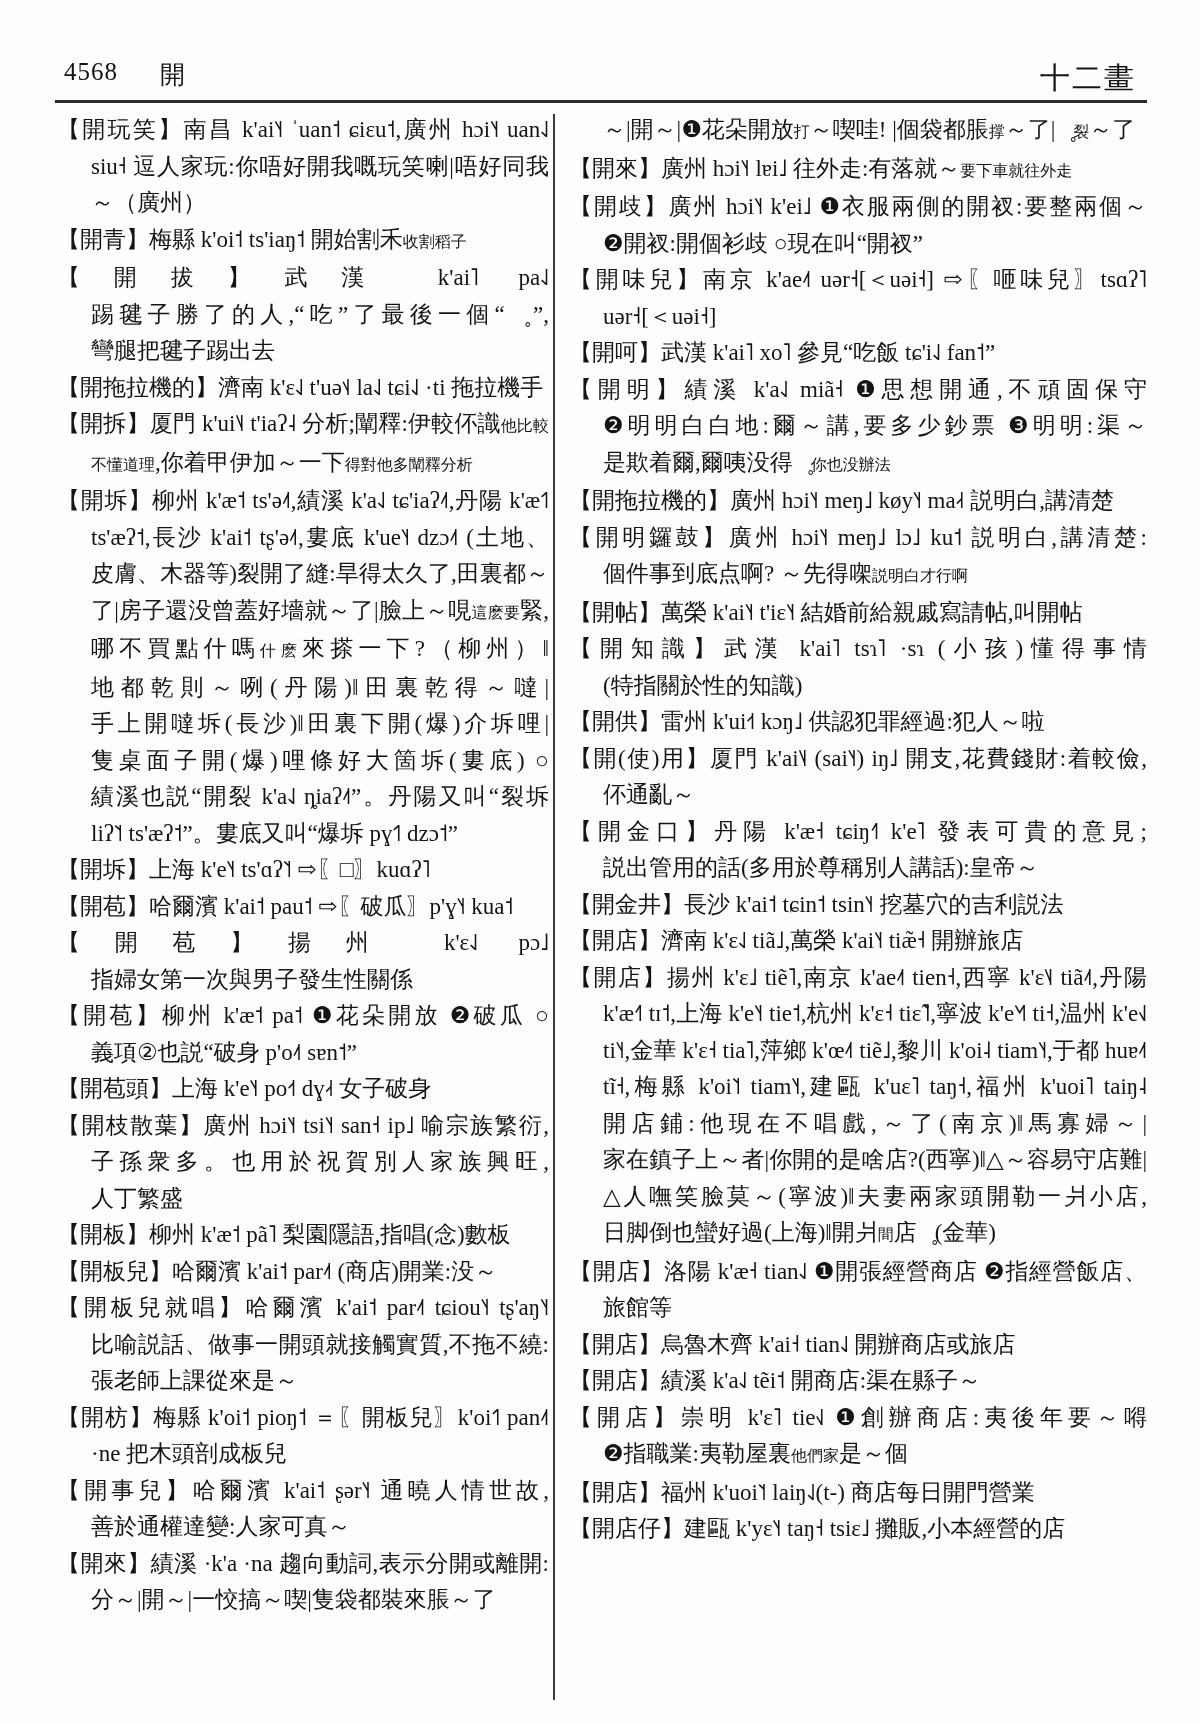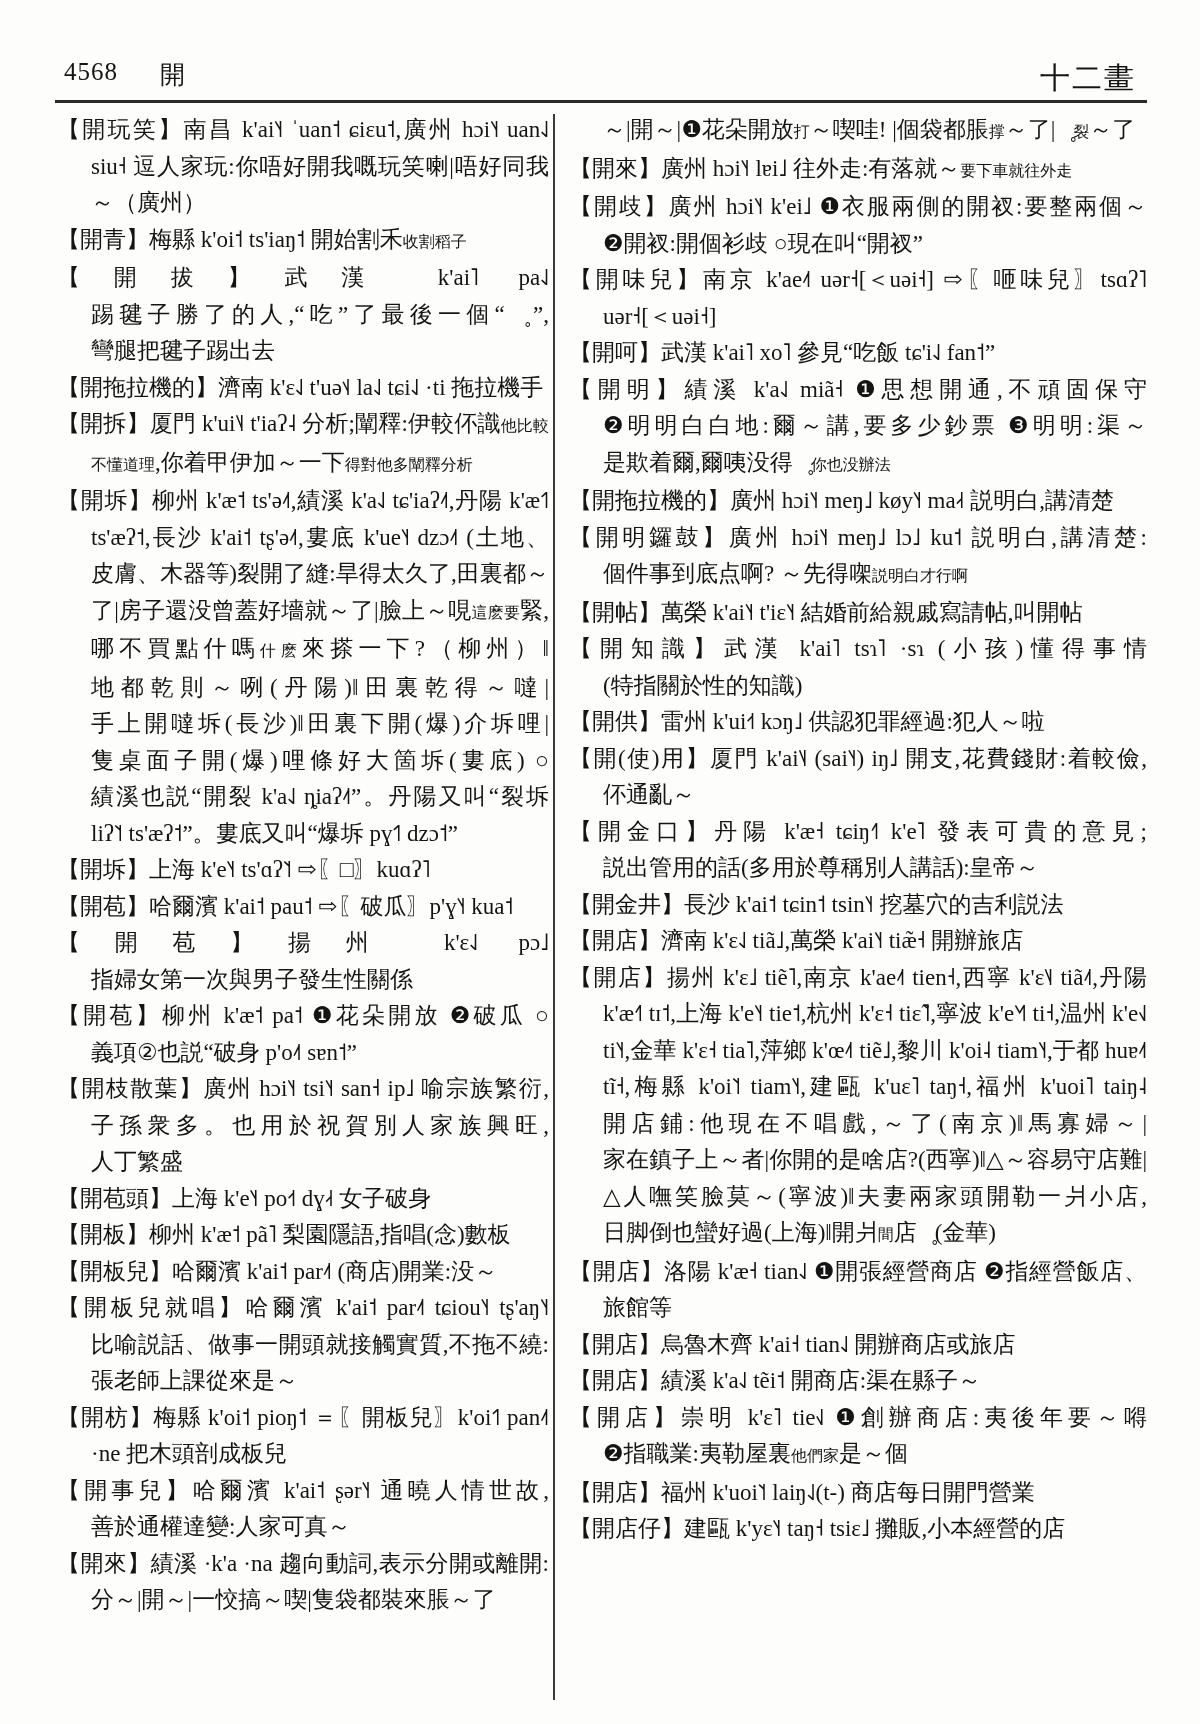--- a/index.html
+++ b/index.html
@@ -58,22 +58,22 @@
       <div class="entry"><span class="head">【開玩笑】</span><span class="phonwrap">南昌 k'ai˥˧ ˈuan˦ ɕiɛu˦,廣州 hɔi˥˧ uan˨˩ siu˧ 逗人家玩:你唔好開我嘅玩笑喇|唔好同我～（廣州）</span></div>
       <div class="entry"><span class="head">【開青】</span><span class="phonwrap">梅縣 k'oi˦ ts'iaŋ˦ 開始割禾</span><span class="sm">收割稻子</span></div>
       <div class="entry"><span class="head">【開拔】</span><span class="phonwrap">武漢 k'ai˥ pa˨˩ 踢毽子勝了的人,“吃”了最後一個“多̥”,彎腿把毽子踢出去</span></div>
       <div class="entry"><span class="head">【開拖拉機的】</span><span class="phonwrap">濟南 k'ɛ˨˩ t'uə˦˨ la˨˩ tɕi˨˩ ·ti 拖拉機手</span></div>
       <div class="entry"><span class="head">【開拆】</span><span class="phonwrap">厦門 k'ui˥˨ t'iaʔ˨ 分析;闡釋:伊較伓識</span><span class="sm">他比較不懂道理</span><span class="phonwrap">,你着甲伊加～一下</span><span class="sm">得對他多闡釋分析</span></div>
       <div class="entry"><span class="head">【開坼】</span><span class="phonwrap">柳州 k'æ˦ ts'ə˨˦,績溪 k'a˨˩ tɕ'iaʔ˨˦,丹陽 k'æ˦˥ ts'æʔ˦,長沙 k'ai˦ tʂ'ə˨˦,婁底 k'ue˥˧ dzɔ˨˦ (土地、皮膚、木器等)裂開了縫:旱得太久了,田裏都～了|房子還没曾蓋好墻就～了|臉上～哯</span><span class="sm">這麽要</span><span class="phonwrap">緊,哪不買點什嗎</span><span class="sm">什麽</span><span class="phonwrap">來搽一下?（柳州）‖地都乾則～咧(丹陽)‖田裏乾得～噠|手上開噠坼(長沙)‖田裏下開(爆)介坼哩|隻桌面子開(爆)哩條好大箇坼(婁底) ○績溪也説“開裂 k'a˨˩ ȵiaʔ˨˦”。丹陽又叫“裂坼 liʔ˥˦ ts'æʔ˦”。婁底又叫“爆坼 pɣ˦˥ dzɔ˦”</span></div>
       <div class="entry"><span class="head">【開坼】</span><span class="phonwrap">上海 k'e˥˧ ts'ɑʔ˥˦ ⇨〖□〗kuɑʔ˥</span></div>
       <div class="entry"><span class="head">【開苞】</span><span class="phonwrap">哈爾濱 k'ai˦ pau˦ ⇨〖破瓜〗p'ɣ˥˧ kua˦</span></div>
       <div class="entry"><span class="head">【開苞】</span><span class="phonwrap">揚州 k'ɛ˨˩ pɔ˩ 指婦女第一次與男子發生性關係</span></div>
       <div class="entry"><span class="head">【開苞】</span><span class="phonwrap">柳州 k'æ˦ pa˦ ❶花朵開放 ❷破瓜 ○義項②也説“破身 p'o˨˦ sɐn˦”</span></div>
+      <div class="entry"><span class="head">【開苞頭】</span><span class="phonwrap">上海 k'e˥˧ po˧˦ dɣ˨˧ 女子破身</span></div>
       <div class="entry"><span class="head">【開枝散葉】</span><span class="phonwrap">廣州 hɔi˥˧ tsi˥˧ san˧ ip˩ 喻宗族繁衍,子孫衆多。也用於祝賀別人家族興旺,人丁繁盛</span></div>
-      <div class="entry"><span class="head">【開苞頭】</span><span class="phonwrap">上海 k'e˥˧ po˧˦ dɣ˨˧ 女子破身</span></div>
       <div class="entry"><span class="head">【開板】</span><span class="phonwrap">柳州 k'æ˦ pã˥ 梨園隱語,指唱(念)數板</span></div>
       <div class="entry"><span class="head">【開板兒】</span><span class="phonwrap">哈爾濱 k'ai˦ par˨˦ (商店)開業:没～</span></div>
       <div class="entry"><span class="head">【開板兒就唱】</span><span class="phonwrap">哈爾濱 k'ai˦ par˨˦ tɕiou˥˧ tʂ'aŋ˥˧ 比喻説話、做事一開頭就接觸實質,不拖不繞:張老師上課從來是～</span></div>
       <div class="entry"><span class="head">【開枋】</span><span class="phonwrap">梅縣 k'oi˦ pioŋ˦ ＝〖開板兒〗k'oi˦˥ pan˨˦ ·ne 把木頭剖成板兒</span></div>
       <div class="entry"><span class="head">【開事兒】</span><span class="phonwrap">哈爾濱 k'ai˦ ʂər˥˧ 通曉人情世故,善於通權達變:人家可真～</span></div>
       <div class="entry"><span class="head">【開來】</span><span class="phonwrap">績溪 ·k'a ·na 趨向動詞,表示分開或離開:分～|開～|一恔搞～喫|隻袋都裝來脹～了</span></div>
     </div>
   <div class="col col-right" id="col-right">
       <div class="entry cont"><span class="phonwrap">～|開～|❶花朵開放</span><span class="sm">打</span><span class="phonwrap">～喫哇! |個袋都脹</span><span class="sm">撑</span><span class="phonwrap">～了|骨̥</span><span class="sm">裂</span><span class="phonwrap">～了</span></div>
       <div class="entry"><span class="head">【開來】</span><span class="phonwrap">廣州 hɔi˥˧ lɐi˩ 往外走:有落就～</span><span class="sm">要下車就往外走</span></div>

